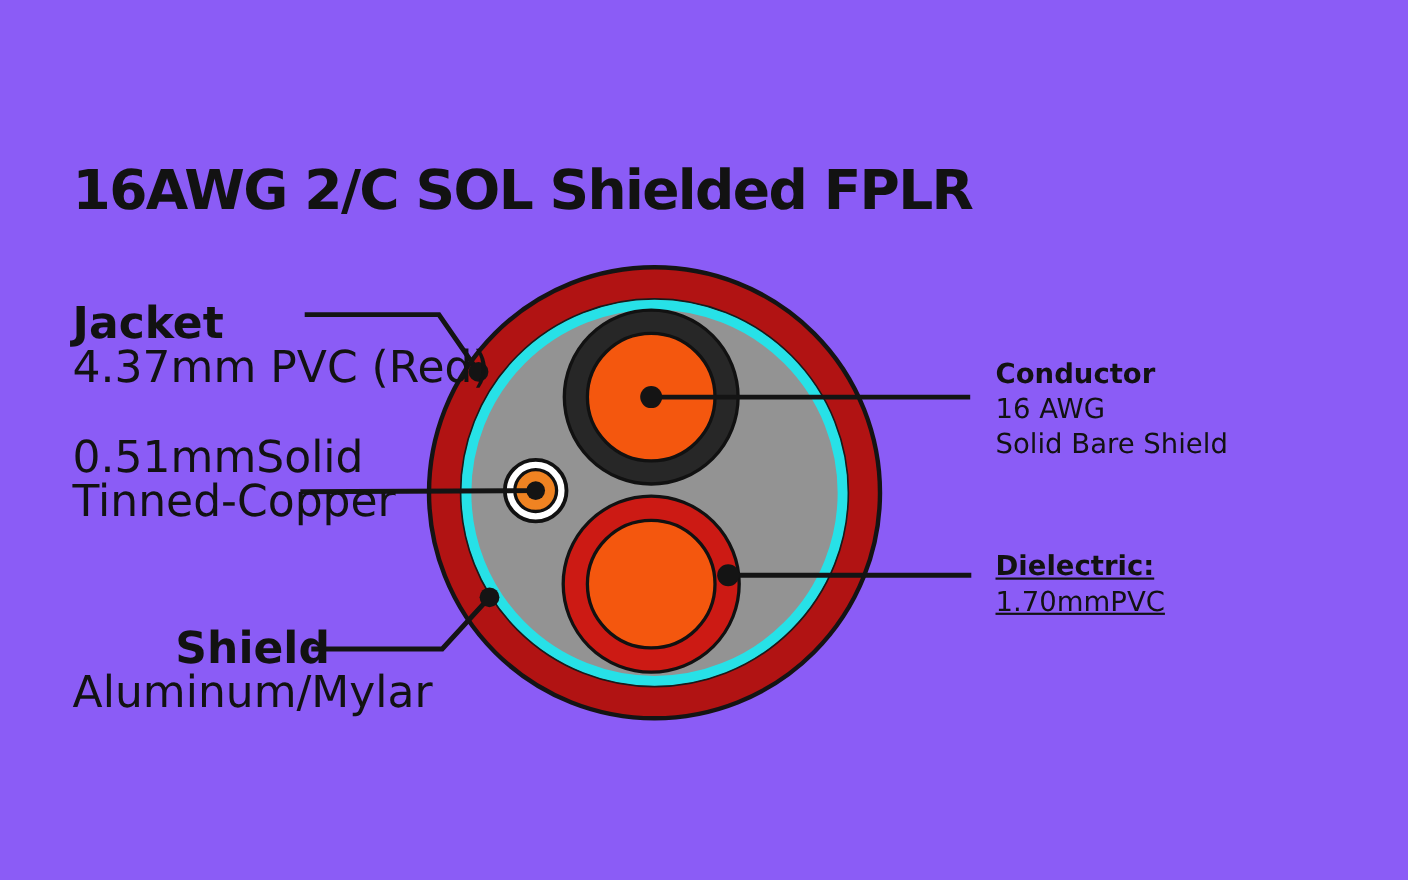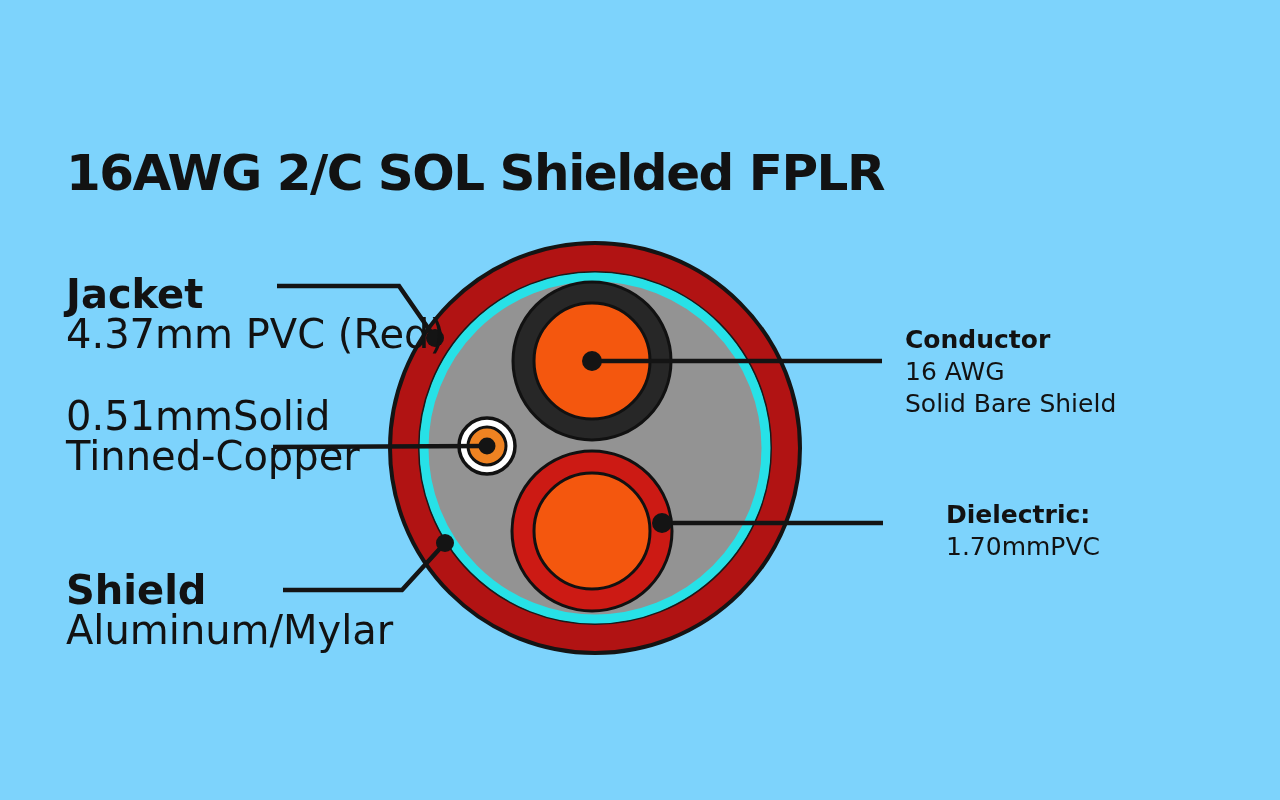--- a/index.html
+++ b/index.html
@@ -5,21 +5,21 @@
   html, body {
     margin: 0;
     padding: 0;
     background: #ffffff;
     font-family: "DejaVu Sans", "Liberation Sans", sans-serif;
   }
   .canvas {
     position: relative;
     width: 1280px;
     height: 800px;
-    background: #7dd3fc;
+    background: #8b5cf6;
     overflow: hidden;
   }
   .page-title {
     position: absolute;
     left: 66px;
     top: 144px;
     font-size: 50px;
     font-weight: bold;
     letter-spacing: -1.5px;
     color: #121212;
@@ -43,23 +43,23 @@
   }
   .callout.right {
     font-size: 25px;
     line-height: 32px;
   }
   .callout .head {
     font-weight: bold;
   }
   .callout-jacket     { left: 66px;  top: 274px; }
   .callout-drain      { left: 66px;  top: 396px; }
-  .callout-shield     { left: 66px;  top: 570px; }
+  .callout-shield     { left: 66px;  top: 570px; text-align: center; }
   .callout-conductor  { left: 905px; top: 324px; }
-  .callout-dielectric { left: 946px; top: 499px; }
+  .callout-dielectric { left: 905px; top: 499px; text-decoration: underline; }
 </style>
 </head>
 <body>
 
 <div class="canvas">
 
   <div class="page-title">16AWG 2/C SOL Shielded FPLR</div>
 
   <svg class="diagram-svg" viewBox="0 0 1280 800">
 

